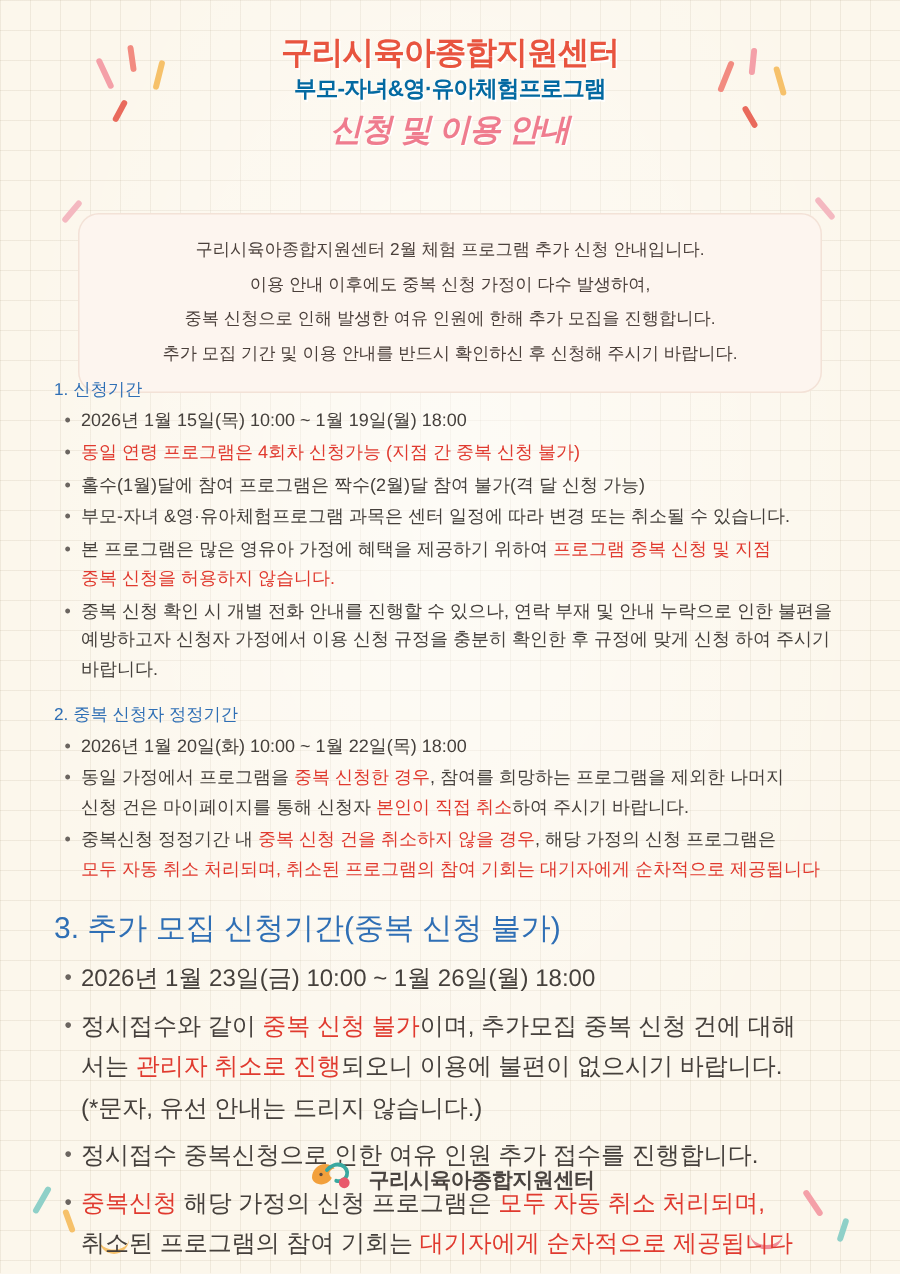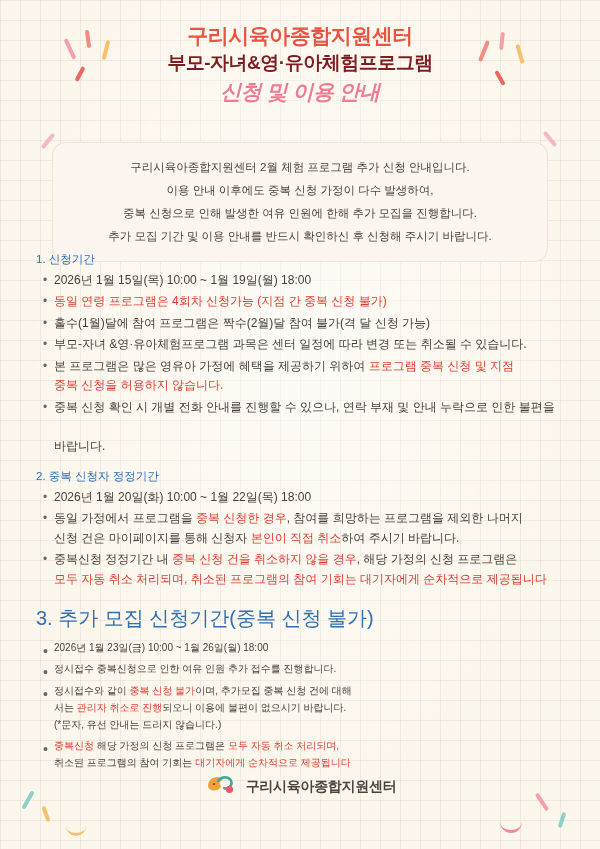--- a/index.html
+++ b/index.html
@@ -52,22 +52,22 @@
     font-weight: bold;
     letter-spacing: -0.5px;
     line-height: 1.35;
   }
   .title-1 {
     font-size: 21px;
     color: #e8543f;
     text-shadow: 1px 1px 0 #fff;
   }
   .title-2 {
-    font-size: 19px;
-    color: #7f1d1d;
+    font-size: 15px;
+    color: #0369a1;
     text-shadow: 1px 1px 0 #fff;
   }
   .title-3 {
     font-size: 21px;
     color: #ef7c8e;
     text-shadow: 1px 1px 0 #fff;
     margin-top: 2px;
     font-style: italic;
   }
   
@@ -123,21 +123,21 @@
   }
   .red { color: #e03a2f; }
   
   .sec3 { margin-top: 16px; }
   .sec3 .sec-head {
     font-size: 20px;
     color: #2f6fb5;
     margin-bottom: 7px;
   }
   .sec3 ul.items > li {
-    font-size: 10px;
+    font-size: 16px;
     line-height: 1.72;
     margin-bottom: 4px;
   }
   .sec3 ul.items > li::before { font-size: 14px; }
   
   .footer {
     position: absolute;
     left: 0;
     bottom: 48px;
     width: 600px;
@@ -195,38 +195,38 @@
 <div class="content">
   <div id="sections-host">
       <div class="sec">
         <div class="sec-head">1. 신청기간</div>
         <ul class="items">
           <li><span>2026년 1월 15일(목) 10:00 ~ 1월 19일(월) 18:00</span></li>
           <li><span class="red">동일 연령 프로그램은 4회차 신청가능 (지점 간 중복 신청 불가)</span></li>
           <li><span>홀수(1월)달에 참여 프로그램은 짝수(2월)달 참여 불가(격 달 신청 가능)</span></li>
           <li><span>부모-자녀 &amp;영·유아체험프로그램 과목은 센터 일정에 따라 변경 또는 취소될 수 있습니다.</span></li>
           <li><span>본 프로그램은 많은 영유아 가정에 혜택을 제공하기 위하여 </span><span class="red">프로그램 중복 신청 및 지점</span><br><span class="red">중복 신청을 허용하지 않습니다.</span></li>
-          <li><span>중복 신청 확인 시 개별 전화 안내를 진행할 수 있으나, 연락 부재 및 안내 누락으로 인한 불편을</span><br><br><span>바랍니다.</span></li>
+          <li><span>중복 신청 확인 시 개별 전화 안내를 진행할 수 있으나, 연락 부재 및 안내 누락으로 인한 불편을</span><br><span>예방하고자 신청자 가정에서 이용 신청 규정을 충분히 확인한 후 규정에 맞게 신청 하여 주시기</span><br><span>바랍니다.</span></li>
         </ul>
       </div>
       <div class="sec">
         <div class="sec-head">2. 중복 신청자 정정기간</div>
         <ul class="items">
           <li><span>2026년 1월 20일(화) 10:00 ~ 1월 22일(목) 18:00</span></li>
           <li><span>동일 가정에서 프로그램을 </span><span class="red">중복 신청한 경우</span><span>, 참여를 희망하는 프로그램을 제외한 나머지</span><br><span>신청 건은 마이페이지를 통해 신청자 </span><span class="red">본인이 직접 취소</span><span>하여 주시기 바랍니다.</span></li>
           <li><span>중복신청 정정기간 내 </span><span class="red">중복 신청 건을 취소하지 않을 경우</span><span>, 해당 가정의 신청 프로그램은</span><br><span class="red">모두 자동 취소 처리되며, 취소된 프로그램의 참여 기회는 대기자에게 순차적으로 제공됩니다</span></li>
         </ul>
       </div>
     </div>
   <div class="sec sec3">
     <div class="sec-head">3. 추가 모집 신청기간(중복 신청 불가)</div>
     <ul class="items" id="sec3-items">
         <li><span>2026년 1월 23일(금) 10:00 ~ 1월 26일(월) 18:00</span></li>
+        <li><span>정시접수와 같이 </span><span class="red">중복 신청 불가</span><span>이며, 추가모집 중복 신청 건에 대해</span><br><span>서는 </span><span class="red">관리자 취소로 진행</span><span>되오니 이용에 불편이 없으시기 바랍니다.</span><br><span>(*문자, 유선 안내는 드리지 않습니다.)</span></li>
         <li><span>정시접수 중복신청으로 인한 여유 인원 추가 접수를 진행합니다.</span></li>
-        <li><span>정시접수와 같이 </span><span class="red">중복 신청 불가</span><span>이며, 추가모집 중복 신청 건에 대해</span><br><span>서는 </span><span class="red">관리자 취소로 진행</span><span>되오니 이용에 불편이 없으시기 바랍니다.</span><br><span>(*문자, 유선 안내는 드리지 않습니다.)</span></li>
         <li><span class="red">중복신청</span><span> 해당 가정의 신청 프로그램은  </span><span class="red">모두 자동 취소 처리되며,</span><br><span>취소된 프로그램의 참여 기회는 </span><span class="red">대기자에게 순차적으로 제공됩니다</span></li>
       </ul>
   </div>
 </div>
 
 <div class="footer">
   <div class="footer-inner">
     <span>
       <svg width="34" height="24" viewBox="0 0 34 24" aria-hidden="true">
         <path d="M4 13c0-5 4-9 9-9 3 0 5 1.5 6 3-2 .3-3.4 1.6-3.4 3.4 0 1.2.6 2.2 1.6 2.8-1.2 2.6-3.8 4.4-7 4.4-3.4 0-6.2-2.2-6.2-4.6z" fill="#f2a03c"></path>

